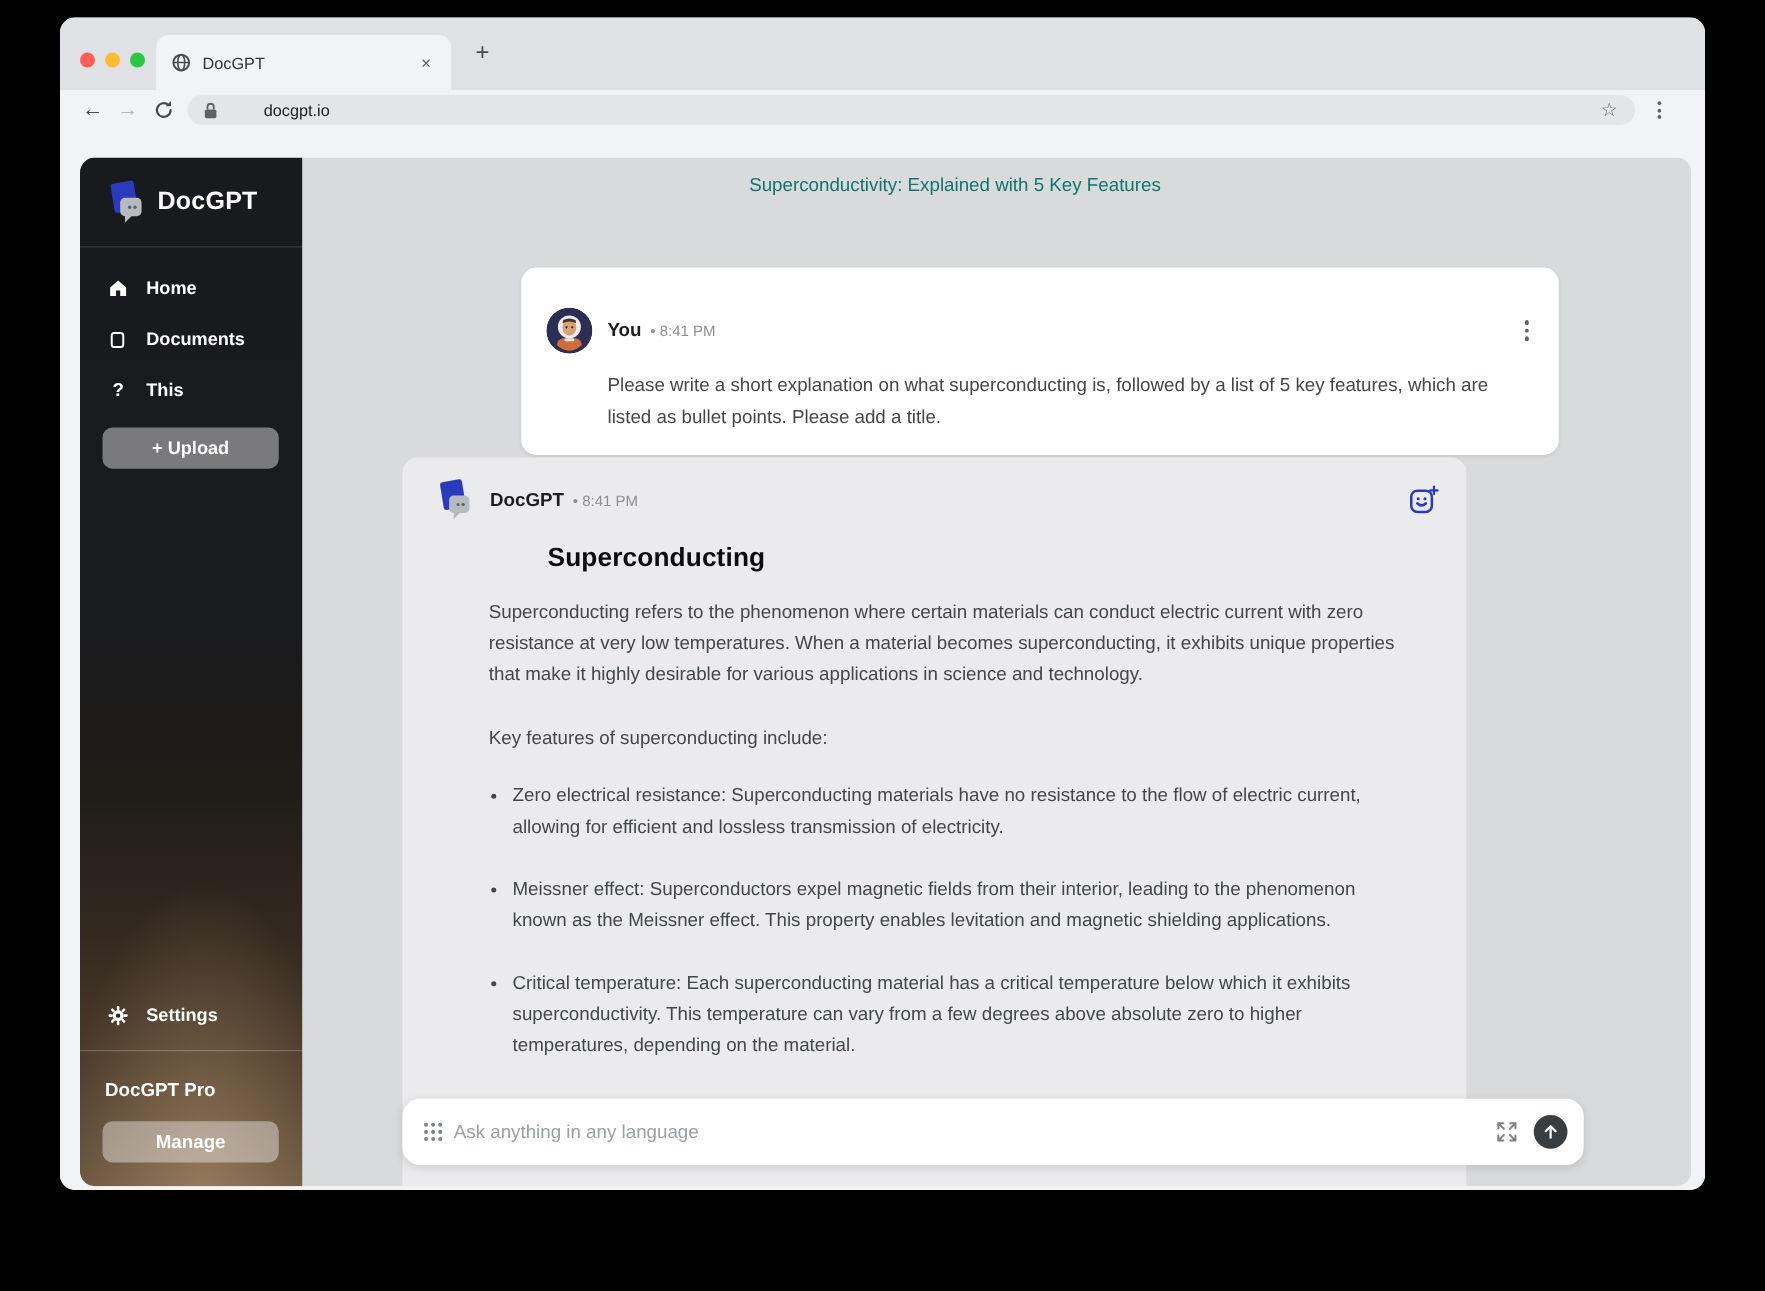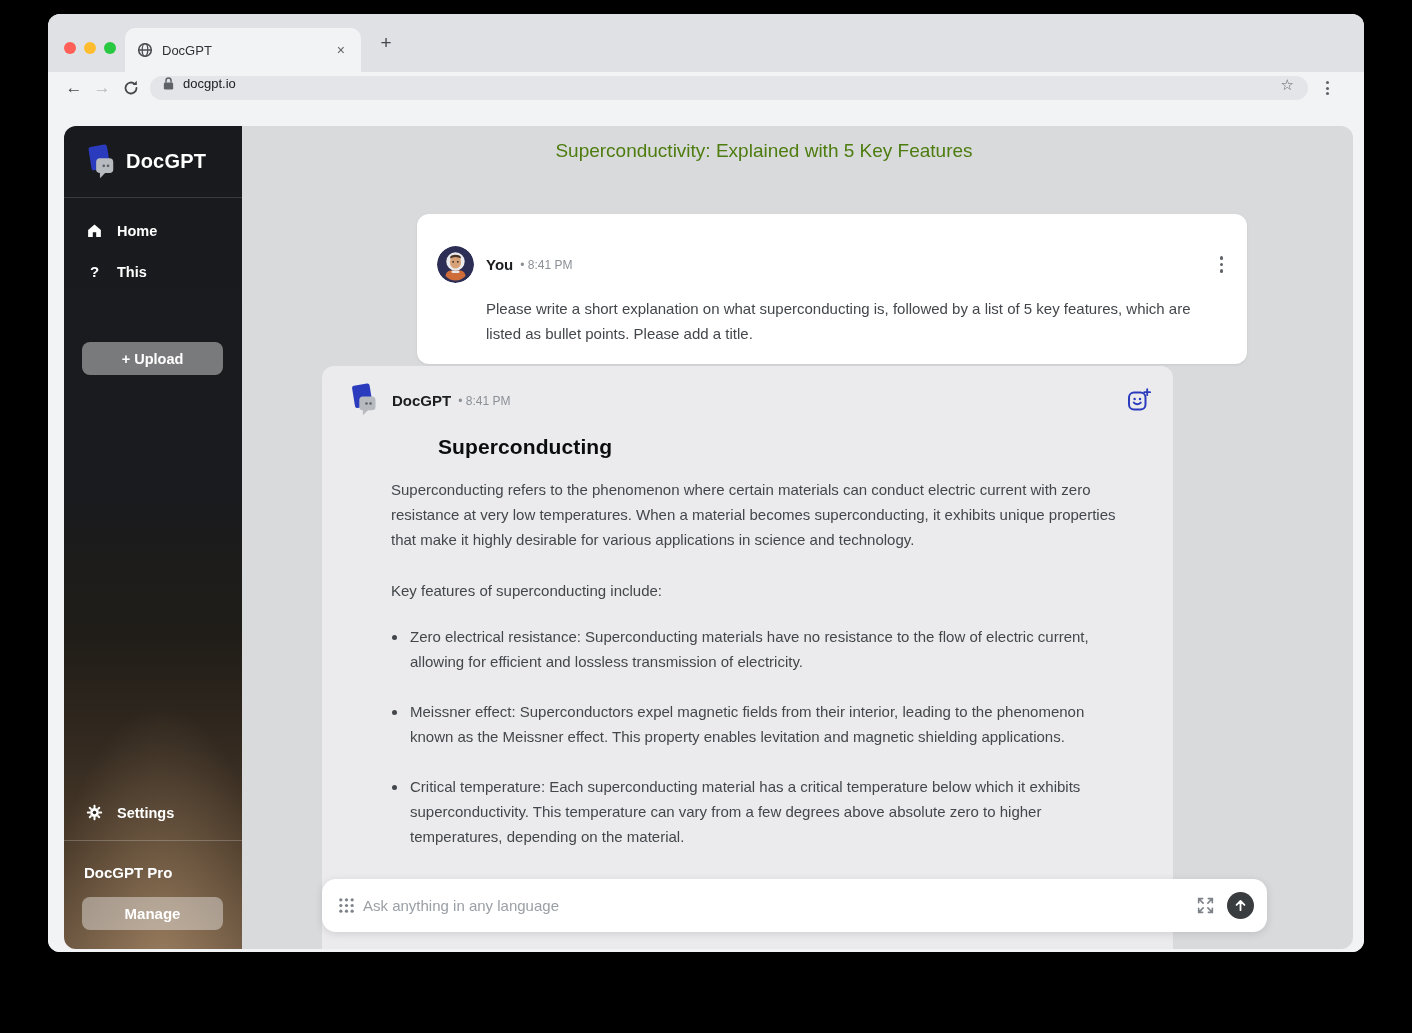--- a/index.html
+++ b/index.html
@@ -18,21 +18,21 @@
   .tab-title { font-size:13px; color:#2f3337; flex:1; }
   .tab-close { font-size:14px; color:#5f6368; cursor:default; padding:2px 4px; }
   .newtab { position:absolute; left:326px; top:18px; width:24px; height:24px; font-size:19px;
     color:#45494d; text-align:center; line-height:22px; }
   .toolbar { position:absolute; left:0; top:58px; width:100%; height:32px; background:#f2f3f4;
     display:flex; align-items:center; }
   .navbtn { width:28px; text-align:center; font-size:17px; color:#45494d; }
   .navbtn.disabled { color:#b4b8bc; }
   .navbtn.back { margin-left:12px; }
   .urlbar { position:relative; margin-left:10px; width:1158px; height:24px; background:#e3e5e8;
-    border-radius:12px; display:flex; align-items:flex-start; padding:0 12px; }
+    border-radius:12px; display:flex; align-items:center; padding:0 12px;gap:28px; }
   .url-text { font-size:13px; color:#202124; margin-left:8px; flex:1; }
   .star { font-size:15px; color:#5f6368; margin-right:2px; }
   .kebab { display:flex; flex-direction:column; gap:2.5px; margin-left:14px; padding:4px; }
   .kebab i { width:3px; height:3px; border-radius:50%; background:#5f6368; }
 
   
   .viewport { position:absolute; left:0; top:90px; width:100%; height:848px; background:#f2f3f5; }
   .app { position:absolute; left:16px; top:22px; width:1289px; height:823px; border-radius:12px;
     overflow:hidden; display:flex; }
 
@@ -54,22 +54,22 @@
     background:rgba(255,255,255,.42); color:#fff; font-size:14.5px; font-weight:bold; border:none;
     display:flex; align-items:center; justify-content:center; gap:6px; }
   .settings-row { position:absolute; left:0; top:666px; width:100%; }
   .divider2 { position:absolute; left:0; top:714px; width:100%; border-top:1px solid rgba(255,255,255,.22); }
   .pro-label { position:absolute; left:20px; top:738px; font-size:15px; font-weight:bold; }
   .manage-btn { position:absolute; left:18px; top:771px; width:141px; height:33px; border-radius:8px;
     background:rgba(255,255,255,.4); color:#fff; font-size:15px; font-weight:bold; border:none; }
 
   
   .main { position:relative; flex:1; background:#d9dadb; overflow:hidden; }
-  .chat-title { position:absolute; left:0; top:14px; right:67px; text-align:center; font-size:19px;
-    font-weight:500; color:#4d7c0f; }
+  .chat-title { position:absolute; left:0; top:14px; right:67px; text-align:center; font-size:15px;
+    font-weight:500; color:#0f766e; }
 
   .card { position:absolute; border-radius:12px; }
   .user-card { left:175px; top:88px; width:830px; min-height:130px; background:#fff;
     box-shadow:0 1px 3px rgba(0,0,0,.08); padding:32px 20px 18px; }
   .assistant-card { left:80px; top:240px; width:851px; height:583px; background:#ebebed;
     border-radius:12px 12px 0 0; padding:16px 22px; }
 
   .msg-head { display:flex; align-items:center; }
   .avatar { width:37px; height:37px; border-radius:50%; overflow:hidden; flex:0 0 auto; }
   .msg-author { font-size:15px; font-weight:bold; color:#1c1d1f; margin-left:12px; }
@@ -160,20 +160,30 @@
         </div>
 
         <div class="nav">
           <div class="nav-item">
             <span class="nav-ic">
               <svg width="17" height="17" viewBox="0 0 20 20">
                   <path d="M2.5 9.5 L10 2.8 L17.5 9.5 V17.5 H12 V12.2 H8 V17.5 H2.5 Z" fill="#fff"></path>
                 </svg>
             </span>
             <span>Home</span>
+          </div>
+          <div class="nav-item">
+            <span class="nav-ic">
+              <svg width="16" height="16" viewBox="0 0 20 20">
+                <rect x="3" y="3" width="11.5" height="14" rx="2.5" fill="none" stroke="#fff" stroke-width="2"></rect>
+                <path d="M14.5 6.5 H15 Q17 6.5 17 8.5 V15 Q17 17.5 14.5 17.5 H9" fill="none" stroke="#fff" stroke-width="0"></path>
+                <path d="M9.5 3 H14.5 Q17 3.4 16.6 6.8" fill="none" stroke="#fff" stroke-width="0"></path>
+              </svg>
+            </span>
+            <span>Documents</span>
           </div>
           <div class="nav-item">
             <span class="nav-ic">
               <span class="qmark">?</span>
             </span>
             <span>This</span>
           </div>
         </div>
 
         <button class="upload-btn">+ Upload</button>

